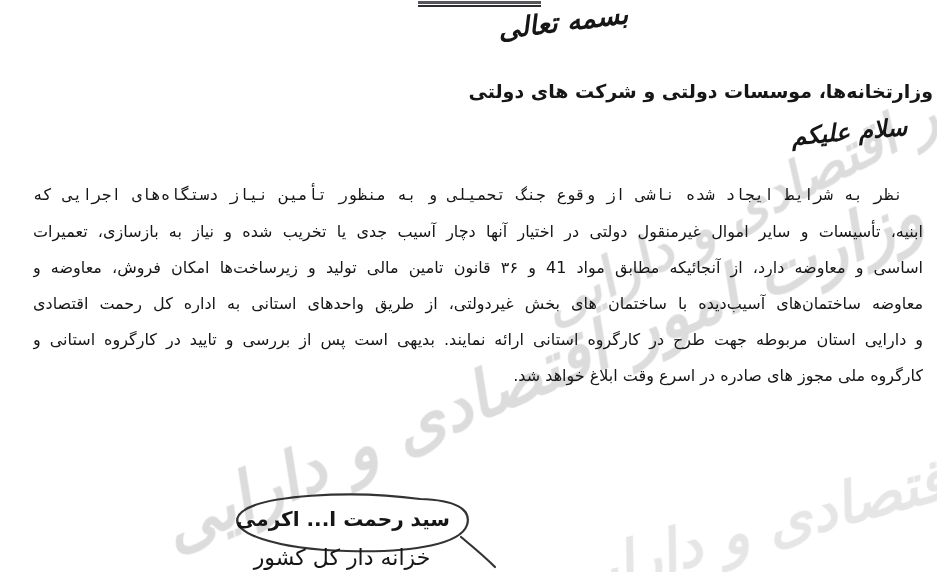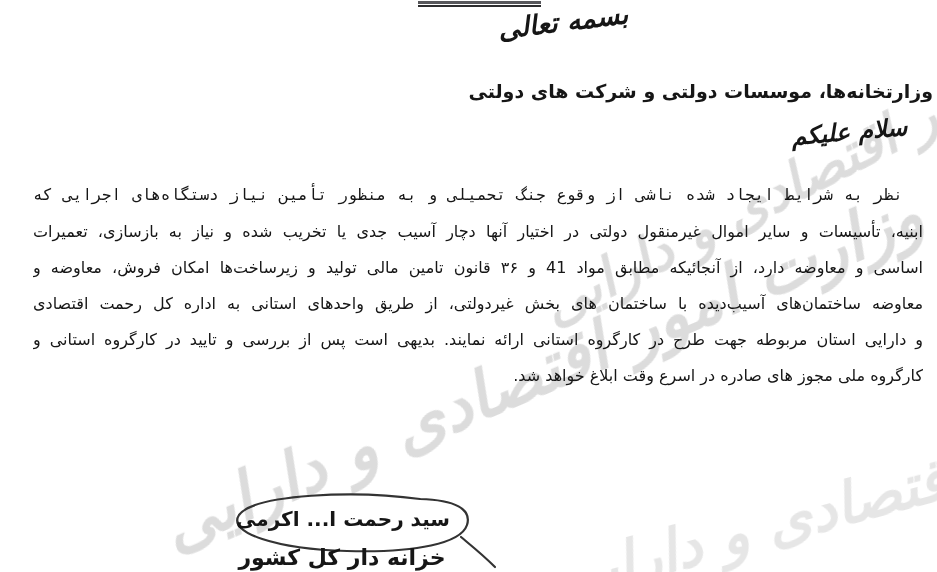--- a/index.html
+++ b/index.html
@@ -56,21 +56,21 @@
     text-align-last:justify;
   }
   .body-line.first{padding-right:20px;font-family:Liberation Mono, monospace;}
   .body-line.last{text-align:right;text-align-last:right;}
   .sig-name{
     position:absolute;left:235px;top:504px;width:215px;
     font-size:20px;font-weight:bold;line-height:30px;
   }
   .sig-title{
     position:absolute;left:227px;top:543px;width:230px;
-    text-align:center;font-size:22px;font-weight:bold;line-height:30px;
+    text-align:center;font-size:22px;font-weight:normal;line-height:30px;
   }
   .sig-oval{position:absolute;left:225px;top:489px;width:300px;height:85px;overflow:visible;}
   .sig-oval path{fill:none;stroke:#333;stroke-width:2.2px;stroke-linecap:round;}
 </style>
 </head>
 <body>
 
 <div class="page">
 
   <div class="wm-layer">

